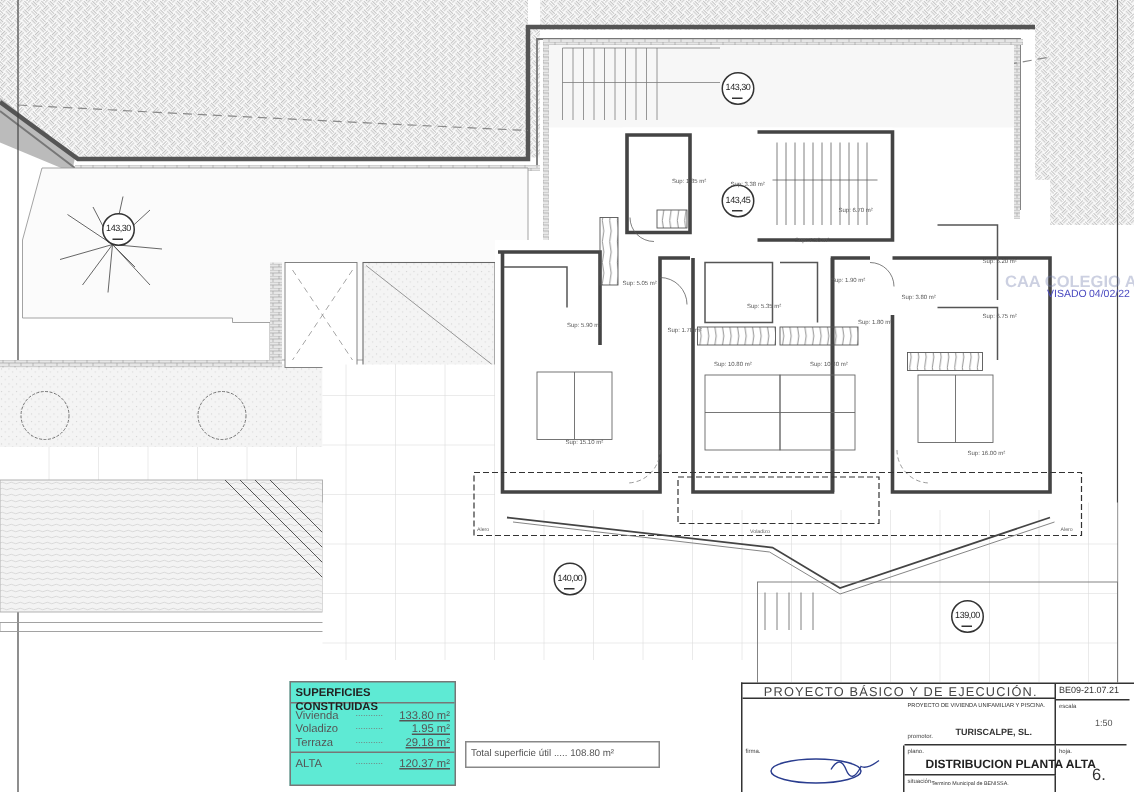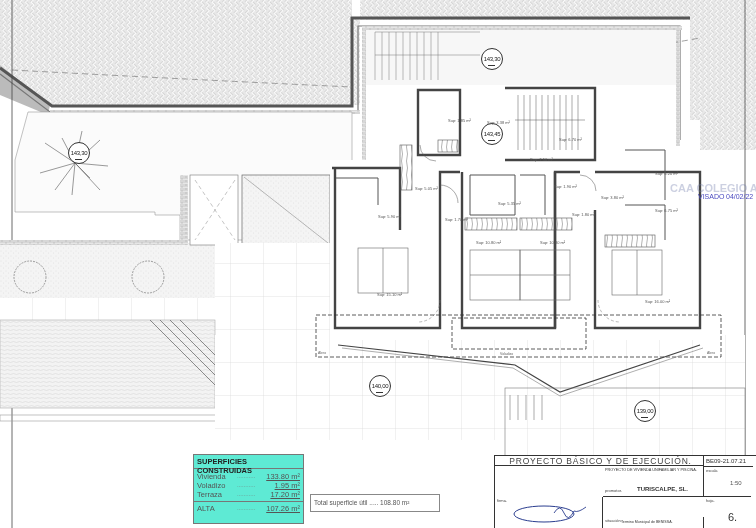--- a/index.html
+++ b/index.html
@@ -221,26 +221,26 @@
     <span class="v">133.80 m²</span>
   </div>
   <div class="row">
     <span class="n">Voladizo</span>
     <span class="d">...........</span>
     <span class="v">1.95 m²</span>
   </div>
   <div class="row">
     <span class="n">Terraza</span>
     <span class="d">...........</span>
-    <span class="v">17.20 m²</span>
+    <span class="v">29.18 m²</span>
   </div>
   <div class="row tot">
     <span class="n">ALTA</span>
     <span class="d">...........</span>
-    <span class="v">107.26 m²</span>
+    <span class="v">120.37 m²</span>
   </div>
 </div>
 
 <div id="util">Total superficie útil ..... 108.80 m²</div>
 
 <div id="tb">
   <div class="proj">PROYECTO BÁSICO Y DE EJECUCIÓN.</div>
   <div class="ref">BE09-21.07.21</div>
 
   <div class="cell" style="left:108px;top:10px;width:101px;height:31px;border-right:1px solid #333;border-bottom:1px solid #333;">
@@ -253,20 +253,24 @@
     <span class="lbl" style="left:26px;top:14px;font-size:6px;color:#555;">1:50</span>
   </div>
 
   <div class="cell" style="left:0;top:41px;width:108px;height:32px;border-right:1px solid #333;">
     <span class="lbl tiny" style="left:2px;top:1px;">firma.</span>
     <svg style="position:absolute;left:14px;top:4px;" width="80" height="24">
       <ellipse cx="35" cy="13" rx="30" ry="8" fill="none" stroke="#2a3d8f" stroke-width="1"></ellipse>
       <path d="M45 12q6-10 10 0t10-2q4 2 12-4" fill="none" stroke="#2a3d8f" stroke-width="0.9"></path>
     </svg>
   </div>
+  <div class="cell" style="left:108px;top:41px;width:101px;height:20px;border-right:1px solid #333;border-bottom:1px solid #333;">
+    <span class="lbl tiny" style="left:2px;top:1px;">plano.</span>
+    <span class="lbl" style="left:14px;top:8px;font-size:8px;font-weight:bold;color:#222;">DISTRIBUCION PLANTA ALTA</span>
+  </div>
   <div class="cell" style="left:108px;top:61px;width:101px;height:12px;border-right:1px solid #333;">
     <span class="lbl tiny" style="left:2px;top:1px;">situación.</span>
     <span class="lbl" style="left:18px;top:3px;font-size:3.6px;">Termino Municipal de BENISSA.</span>
   </div>
   <div class="cell" style="left:209px;top:41px;width:47px;height:32px;">
     <span class="lbl tiny" style="left:2px;top:1px;">hoja.</span>
     <span class="lbl" style="left:24px;top:14px;font-size:11px;color:#333;">6.</span>
   </div>
 </div>
 

